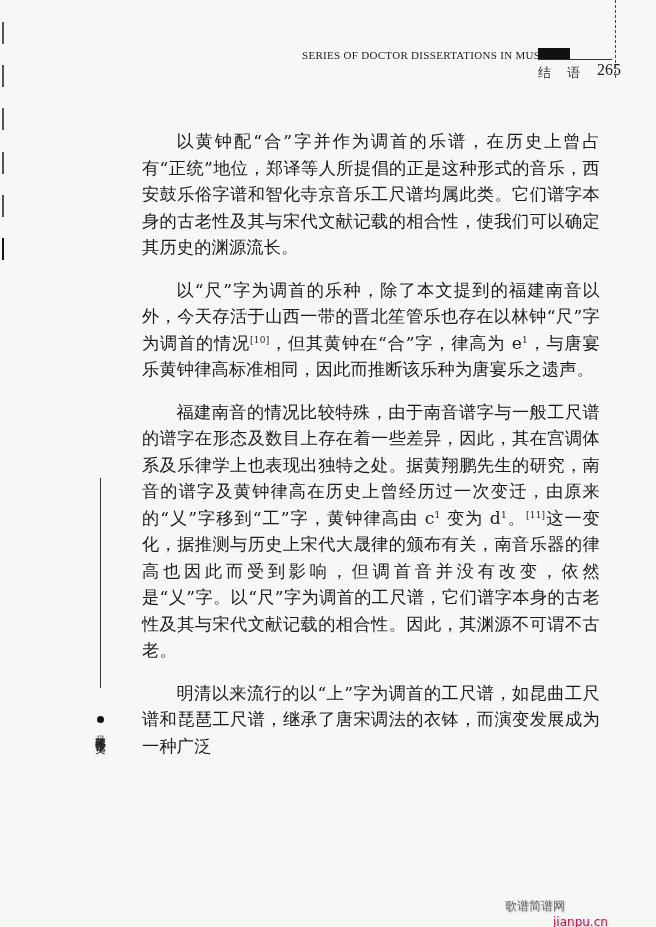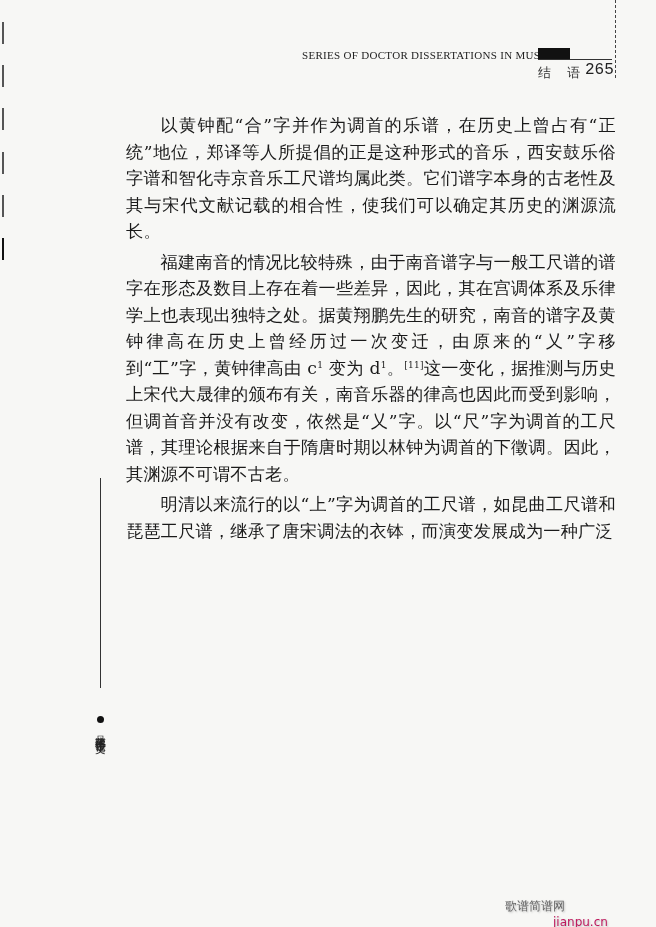--- a/index.html
+++ b/index.html
@@ -15,28 +15,28 @@
     position: absolute; left: 302px; top: 49px;
     font-family: "Liberation Serif", serif; font-size: 11px; letter-spacing: 0.3px;
     color: #222;
   }
   .header-bar { position: absolute; left: 538px; top: 48px; width: 32px; height: 11px; background: #111; }
   .header-rule { position: absolute; left: 538px; top: 59px; width: 74px; height: 1px; background: #333; }
   .header-section {
     position: absolute; left: 538px; top: 64px; font-size: 13px; letter-spacing: 6px; color: #333;
   }
   .header-page {
-    position: absolute; left: 585px; top: 61px; font-size: 16px; color: #222;
-    font-family: Liberation Mono, monospace;
+    position: absolute; left: 597px; top: 61px; font-size: 16px; color: #222;
+    font-family: Liberation Serif, serif;
   }
   .right-rule { position: absolute; left: 615px; top: 0; width: 1px; height: 78px;
     border-left: 1px dashed #444; }
   .body-text { position: absolute; left: 126px; top: 112px; width: 490px; }
   .para {
-    margin: 0; font-size: 17.2px; line-height: 26.5px; text-indent: 2em;
+    margin: 16px; font-size: 17.2px; line-height: 26.5px; text-indent: 2em;
     text-align: justify; letter-spacing: 0.2px;
   }
   .para.gap-after { margin-bottom: 4px; }
   .quote {
     margin: 6px 0 10px 22px; font-size: 13.5px; line-height: 23px; text-indent: 4.2em;
     letter-spacing: 1.4px; color: #222;
   }
   sup { font-size: 9px; vertical-align: 6px; line-height: 0; }
   .side-rule { position: absolute; left: 100px; top: 478px; width: 1px; height: 210px; background: #333; }
   .side-dot { position: absolute; left: 97px; top: 716px; width: 7px; height: 7px; border-radius: 50%; background: #111; }
@@ -71,21 +71,24 @@
 
 <div class="side-rule"></div>
 <div class="side-dot"></div>
 <div class="side-label">吴晓萍博士学位论文</div>
 
 <div class="body-text">
   <p class="para gap-after">
     <span>以黄钟配“合”字并作为调首的乐谱，在历史上曾占有“正统”地位，郑译等人所提倡的正是这种形式的音乐，西安鼓乐俗字谱和智化寺京音乐工尺谱均属此类。它们谱字本身的古老性及其与宋代文献记载的相合性，使我们可以确定其历史的渊源流长。</span>
   </p>
   <p class="para gap-after">
-    <span>福建南音的情况比较特殊，由于南音谱字与一般工尺谱的谱字在形态及数目上存在着一些差异，因此，其在宫调体系及乐律学上也表现出独特之处。据黄翔鹏先生的研究，南音的谱字及黄钟律高在历史上曾经历过一次变迁，由原来的“乂”字移到“工”字，黄钟律高由 c</span><sup>1</sup><span> 变为 d</span><sup>1</sup><span>。</span><sup>[11]</sup><span>这一变化，据推测与历史上宋代大晟律的颁布有关，南音乐器的律高也因此而受到影响，但调首音并没有改变，依然是“乂”字。以“尺”字为调首的工尺谱，其理论根据来自于隋唐时期以林钟为调首的下徵调。因此，其渊源不可谓不古老。</span>
+    <span>以“尺”字为调首的乐种，除了本文提到的福建南音以外，今天存活于山西一带的晋北笙管乐也存在以林钟“尺”字为调首的情况</span><sup>[10]</sup><span>，但其黄钟在“合”字，律高为 e</span><sup>1</sup><span>，与唐宴乐黄钟律高标准相同，因此而推断该乐种为唐宴乐之遗声。</span>
+  </p>
+  <p class="para gap-after">
+    <span>福建南音的情况比较特殊，由于南音谱字与一般工尺谱的谱字在形态及数目上存在着一些差异，因此，其在宫调体系及乐律学上也表现出独特之处。据黄翔鹏先生的研究，南音的谱字及黄钟律高在历史上曾经历过一次变迁，由原来的“乂”字移到“工”字，黄钟律高由 c</span><sup>1</sup><span> 变为 d</span><sup>1</sup><span>。</span><sup>[11]</sup><span>这一变化，据推测与历史上宋代大晟律的颁布有关，南音乐器的律高也因此而受到影响，但调首音并没有改变，依然是“乂”字。以“尺”字为调首的工尺谱，它们谱字本身的古老性及其与宋代文献记载的相合性。因此，其渊源不可谓不古老。</span>
   </p>
   <p class="para">
     <span>明清以来流行的以“上”字为调首的工尺谱，如昆曲工尺谱和琵琶工尺谱，继承了唐宋调法的衣钵，而演变发展成为一种广泛</span>
   </p>
 </div>
 
 <div class="watermark">
   <span>歌谱简谱网</span>
   <span class="wm-url">jianpu.cn</span>
 </div>

